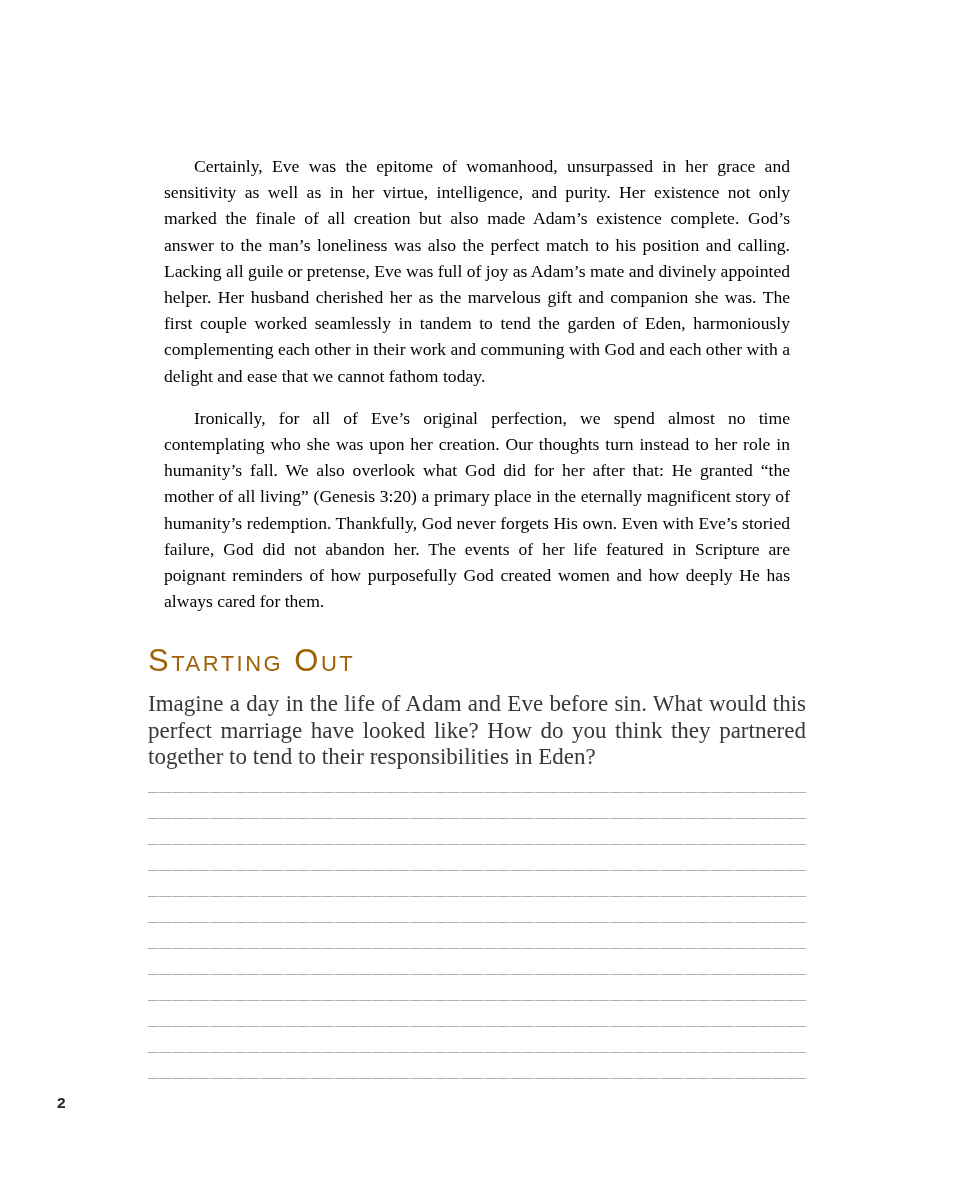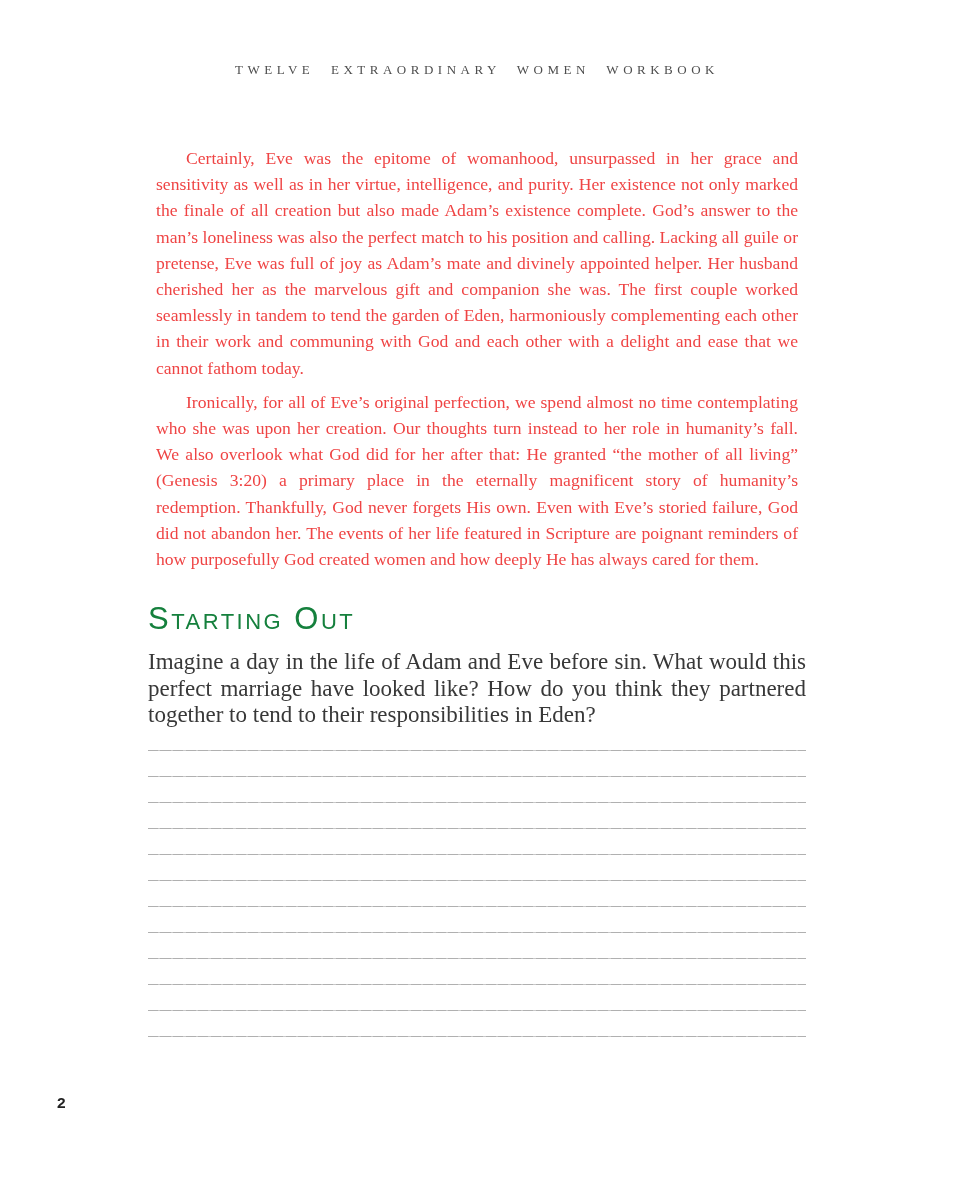--- a/index.html
+++ b/index.html
@@ -25,36 +25,36 @@
     color: #4e4e4e;
     white-space: nowrap;
   }
   .content {
     position: absolute;
     left: 148px;
     top: 137px;
     width: 658px;
   }
   .body-para {
-    margin: 8px;
+    margin: 16px;
     font-size: 17.6px;
     line-height: 26.2px;
     text-align: justify;
     text-indent: 30px;
-    color: #ef4444;
+    color: #000000;
   }
   .section-heading {
     margin: 30px 0 0 0;
     font-family: "Liberation Sans", sans-serif;
     font-variant: small-caps;
     font-weight: 400;
     font-size: 31px;
     line-height: 34px;
     letter-spacing: 2.5px;
-    color: #15803d;
+    color: #a16207;
   }
   .question {
     margin: 13px 0 0 0;
     font-size: 23px;
     line-height: 26.3px;
     text-align: justify;
     color: #383838;
   }
   .answer-lines { margin-top: 0; }
   .answer-line {
@@ -81,21 +81,20 @@
     font-size: 15.5px;
     font-weight: 600;
     color: #222222;
   }
 </style>
 </head>
 <body>
 
 <div class="page">
 
-  <div class="running-head">TWELVE EXTRAORDINARY WOMEN WORKBOOK</div>
 
   <div class="content">
 
     <p class="body-para">Certainly, Eve was the epitome of womanhood, unsurpassed in her grace and sensitivity as well as in her virtue, intelligence, and purity. Her existence not only marked the finale of all creation but also made Adam’s existence complete. God’s answer to the man’s loneliness was also the perfect match to his position and calling. Lacking all guile or pretense, Eve was full of joy as Adam’s mate and divinely appointed helper. Her husband cherished her as the marvelous gift and companion she was. The first couple worked seamlessly in tandem to tend the garden of Eden, harmoniously complementing each other in their work and communing with God and each other with a delight and ease that we cannot fathom today.</p>
 
     <p class="body-para">Ironically, for all of Eve’s original perfection, we spend almost no time contemplating who she was upon her creation. Our thoughts turn instead to her role in humanity’s fall. We also overlook what God did for her after that: He granted “the mother of all living” (Genesis 3:20) a primary place in the eternally magnificent story of humanity’s redemption. Thankfully, God never forgets His own. Even with Eve’s storied failure, God did not abandon her. The events of her life featured in Scripture are poignant reminders of how purposefully God created women and how deeply He has always cared for them.</p>
 
     <h2 class="section-heading">Starting Out</h2>
 
     <p class="question">Imagine a day in the life of Adam and Eve before sin. What would this perfect marriage have looked like? How do you think they partnered together to tend to their responsibilities in Eden?</p>

